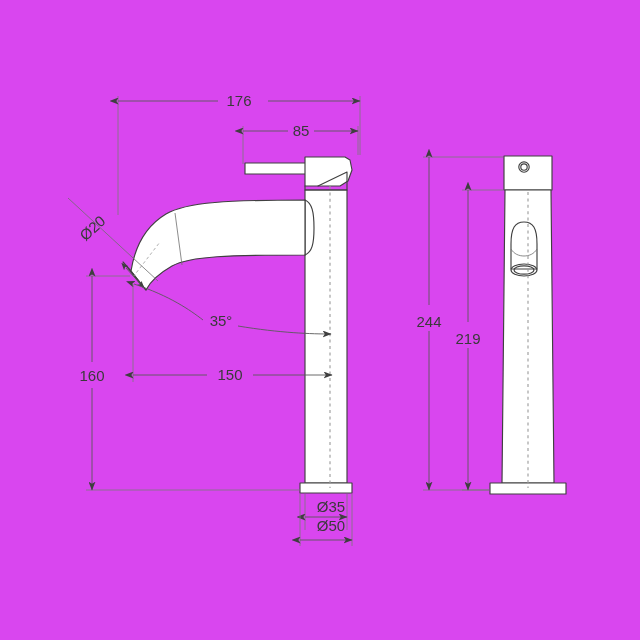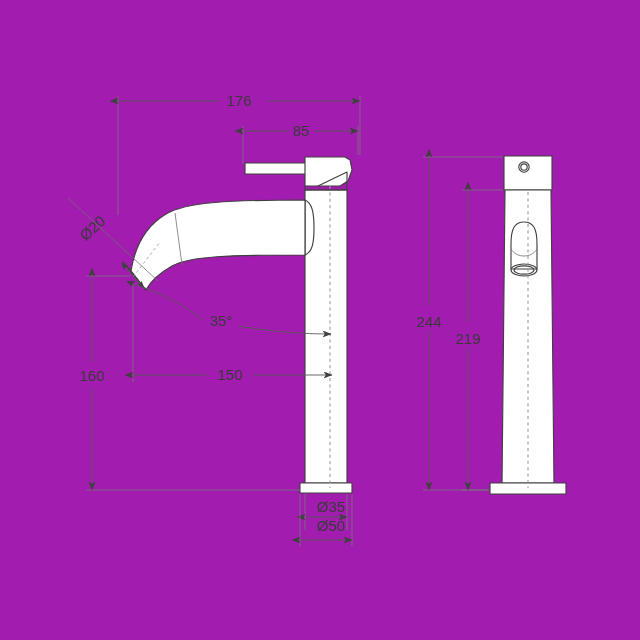--- a/index.html
+++ b/index.html
@@ -10,21 +10,21 @@
   body {
     width: 640px;
     height: 640px;
     font-family: "Liberation Sans", sans-serif;
     overflow: hidden;
   }
   #drawing-root {
     position: relative;
     width: 640px;
     height: 640px;
-    background: #a21caf;
+    background: #d946ef;
   }
   svg#tech-drawing {
     display: block;
     width: 640px;
     height: 640px;
   }
   .dim-text {
     font-family: "Liberation Sans", sans-serif;
     font-size: 15px;
     fill: #3a3a3a;

